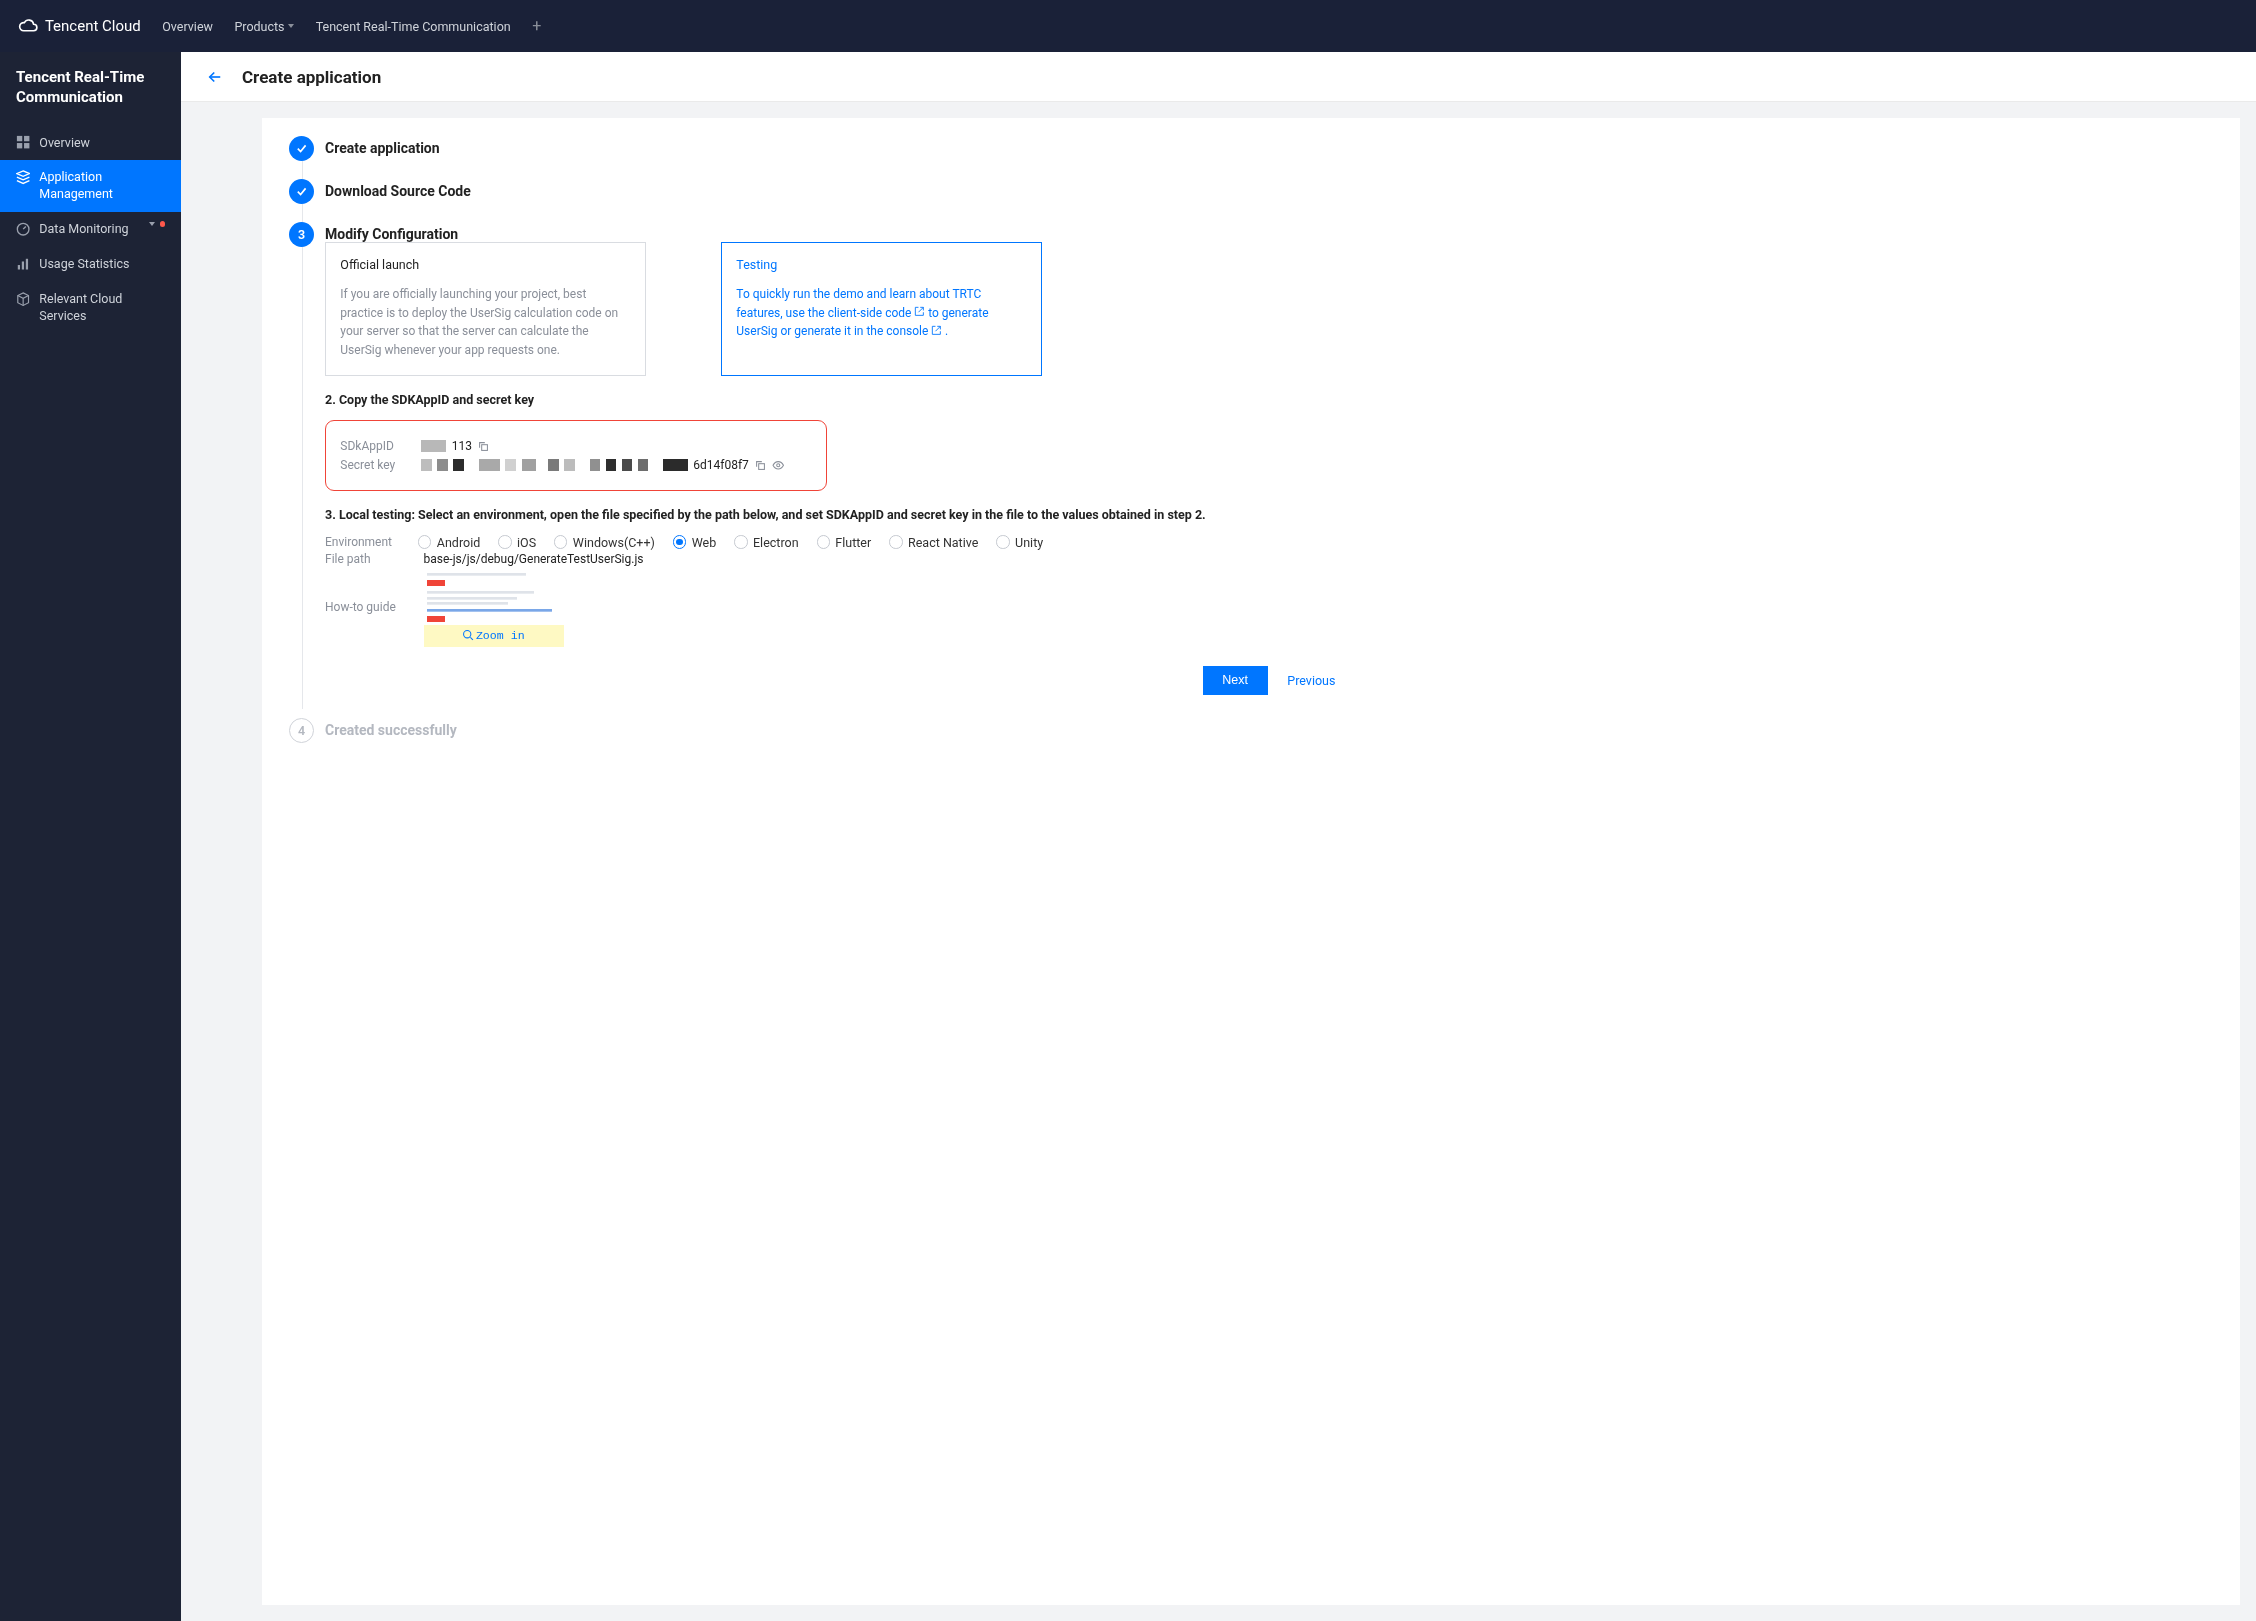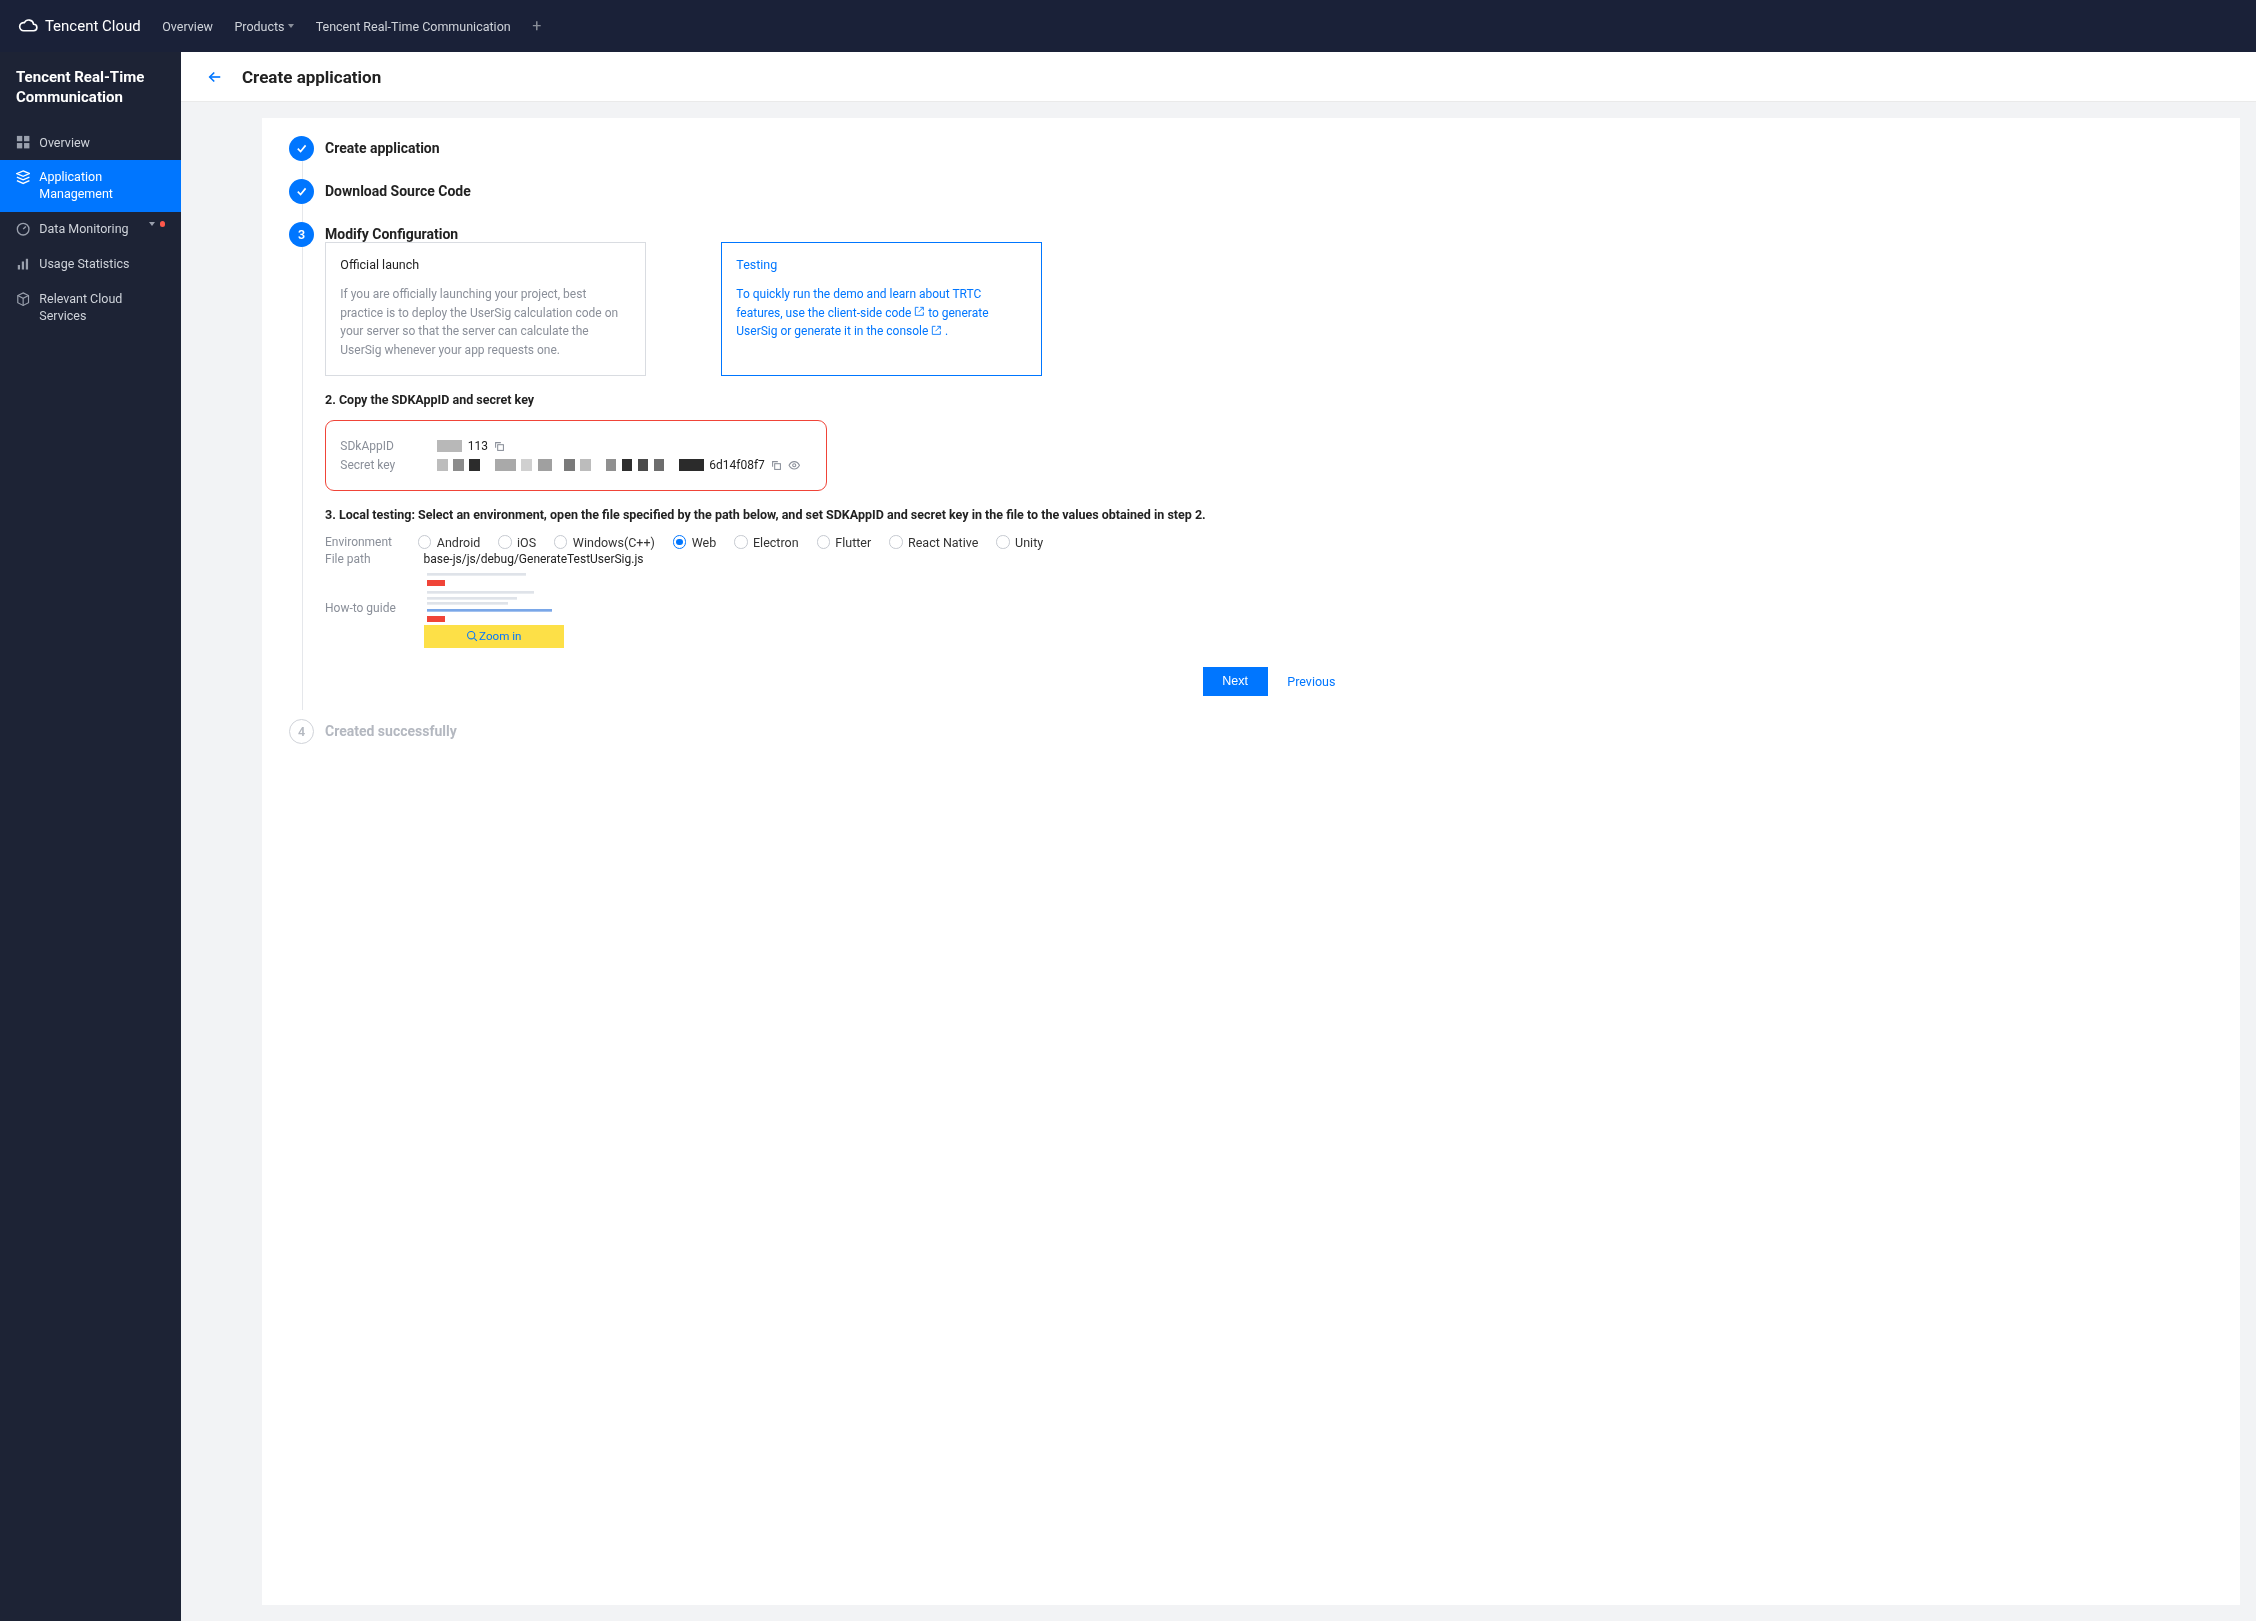--- a/index.html
+++ b/index.html
@@ -49,21 +49,21 @@
   .phase-card { width: 321px; border: 0.9px solid #d9dce1; padding: 12.5px 14.3px 16px; font-size: 12px; line-height: 1.55; }
   .phase-card.selected { border-color: #0076ff; color: #0076ff; }
   .phase-card .ph-title { font-size: 12.5px; margin-bottom: 10.7px; }
   .phase-card.selected .ph-title { color: #0076ff; }
   .phase-card .desc { color: #8a8f99; }
   .phase-card.selected .desc { color: #0076ff; }
   .ext-link { display: inline-flex; align-items: center; gap: 2.7px; color: #0076ff; cursor: pointer; }
   .ext-link svg { width: 10.7px; height: 10.7px; }
 
   .redbox { border: 1.8px solid #f04438; border-radius: 9px; padding: 12.5px 14.3px; margin-top: 5.4px; width: 502px; }
-  .kv { display: flex; align-items: center; gap: 24px; margin: 5.4px 0; font-size: 12px; }
+  .kv { display: flex; align-items: center; gap: 8px; margin: 5.4px 0; font-size: 12px; }
   .kv .k { color: #8a8f99; width: 73px; }
   .pix-row { display: flex; align-items: center; gap: 5.4px; }
   .pix { display: inline-block; height: 12.5px; }
   .copy-ic, .eye-ic { color: #8a8f99; cursor: pointer; display: inline-flex; }
   .copy-ic svg, .eye-ic svg { width: 12.5px; height: 12.5px; }
 
   .env-row { display: flex; align-items: center; gap: 16px; margin-top: 7.2px; flex-wrap: wrap; }
   .field-label { color: #8a8f99; width: 77px; font-size: 12px; }
   .radio { display: inline-flex; align-items: center; gap: 5.4px; cursor: pointer; font-size: 12.5px; color: #333; }
   .radio .rdot { width: 13.4px; height: 13.4px; border-radius: 50%; border: 1.3px solid #c5c9d0; background: #fff; display: inline-flex; align-items: center; justify-content: center; }
@@ -75,21 +75,21 @@
   .guide-thumb .faux { height: 57px; background:
       linear-gradient(#dfe3e9 0 0) 3.6px 5.4px/99px 2.7px no-repeat,
       linear-gradient(#f04438 0 0) 3.6px 12.5px/18px 6.3px no-repeat,
       linear-gradient(#dfe3e9 0 0) 3.6px 23px/107px 2.7px no-repeat,
       linear-gradient(#dfe3e9 0 0) 3.6px 29px/90px 2.7px no-repeat,
       linear-gradient(#dfe3e9 0 0) 3.6px 34px/81px 2.7px no-repeat,
       linear-gradient(#7aa7e8 0 0) 3.6px 41px/125px 2.7px no-repeat,
       linear-gradient(#f04438 0 0) 3.6px 48px/18px 6.3px no-repeat,
       #fff;
   }
-  .zoom-bar { background: #fde047; color: #0076ff; display: flex; align-items: center; justify-content: center; gap: 1px; padding: 4.5px 0; font-size: 11.6px; cursor: pointer; }
+  .zoom-bar { background: #fef9c3; color: #0076ff; display: flex; align-items: center; justify-content: center; gap: 1px; padding: 4.5px 0; font-size: 11.6px; cursor: pointer; font-family: Liberation Mono, monospace; }
   .zoom-bar svg { width: 12.5px; height: 12.5px; }
 
   .actions { display: flex; align-items: center; gap: 19.7px; margin-top: 19.7px; justify-content: center; }
   .btn-primary { background: #0076ff; color: #fff; border: none; padding: 7.2px 19.7px; font-size: 12.5px; cursor: pointer; }
   .link { color: #0076ff; cursor: pointer; font-size: 12.5px; }
 </style>
 </head>
 <body>
 
 <div class="topnav">

